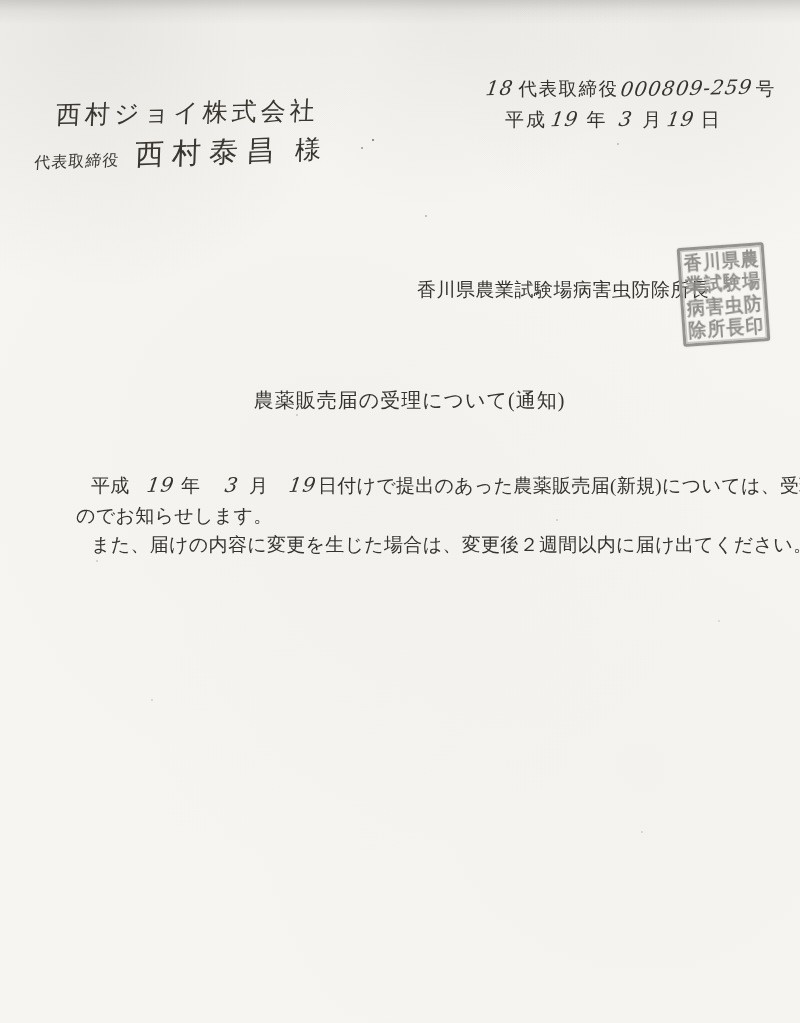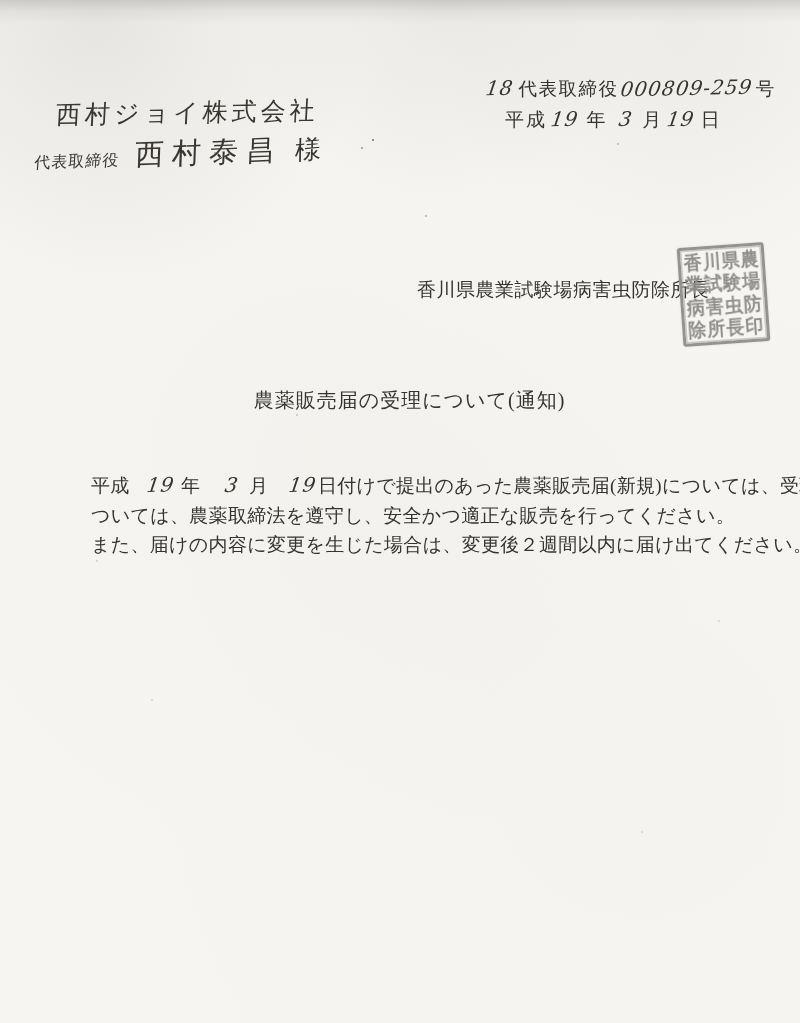--- a/index.html
+++ b/index.html
@@ -182,17 +182,17 @@
     <span>長</span>
     <span>印</span>
   </div>
 
   <h1 class="subject">農薬販売届の受理について(通知)</h1>
 
   <div class="body-text">
     <p class="indent">
       <span class="print">平成</span><span class="hw hw-year">19</span><span class="print">年</span><span class="hw hw-month">3</span><span class="print">月</span><span class="hw hw-day">19</span><span class="print">日付けで提出のあった農薬販売届(新規)については、受理した</span>
     </p>
-    <p class="indent">ついては、農薬取締法を遵守し、安全かつ適正な販売を行ってください。</p>
+    <p>のでお知らせします。</p>
     <p class="indent">また、届けの内容に変更を生じた場合は、変更後２週間以内に届け出てください。</p>
   </div>
 
 </div>
 
 </body></html>

